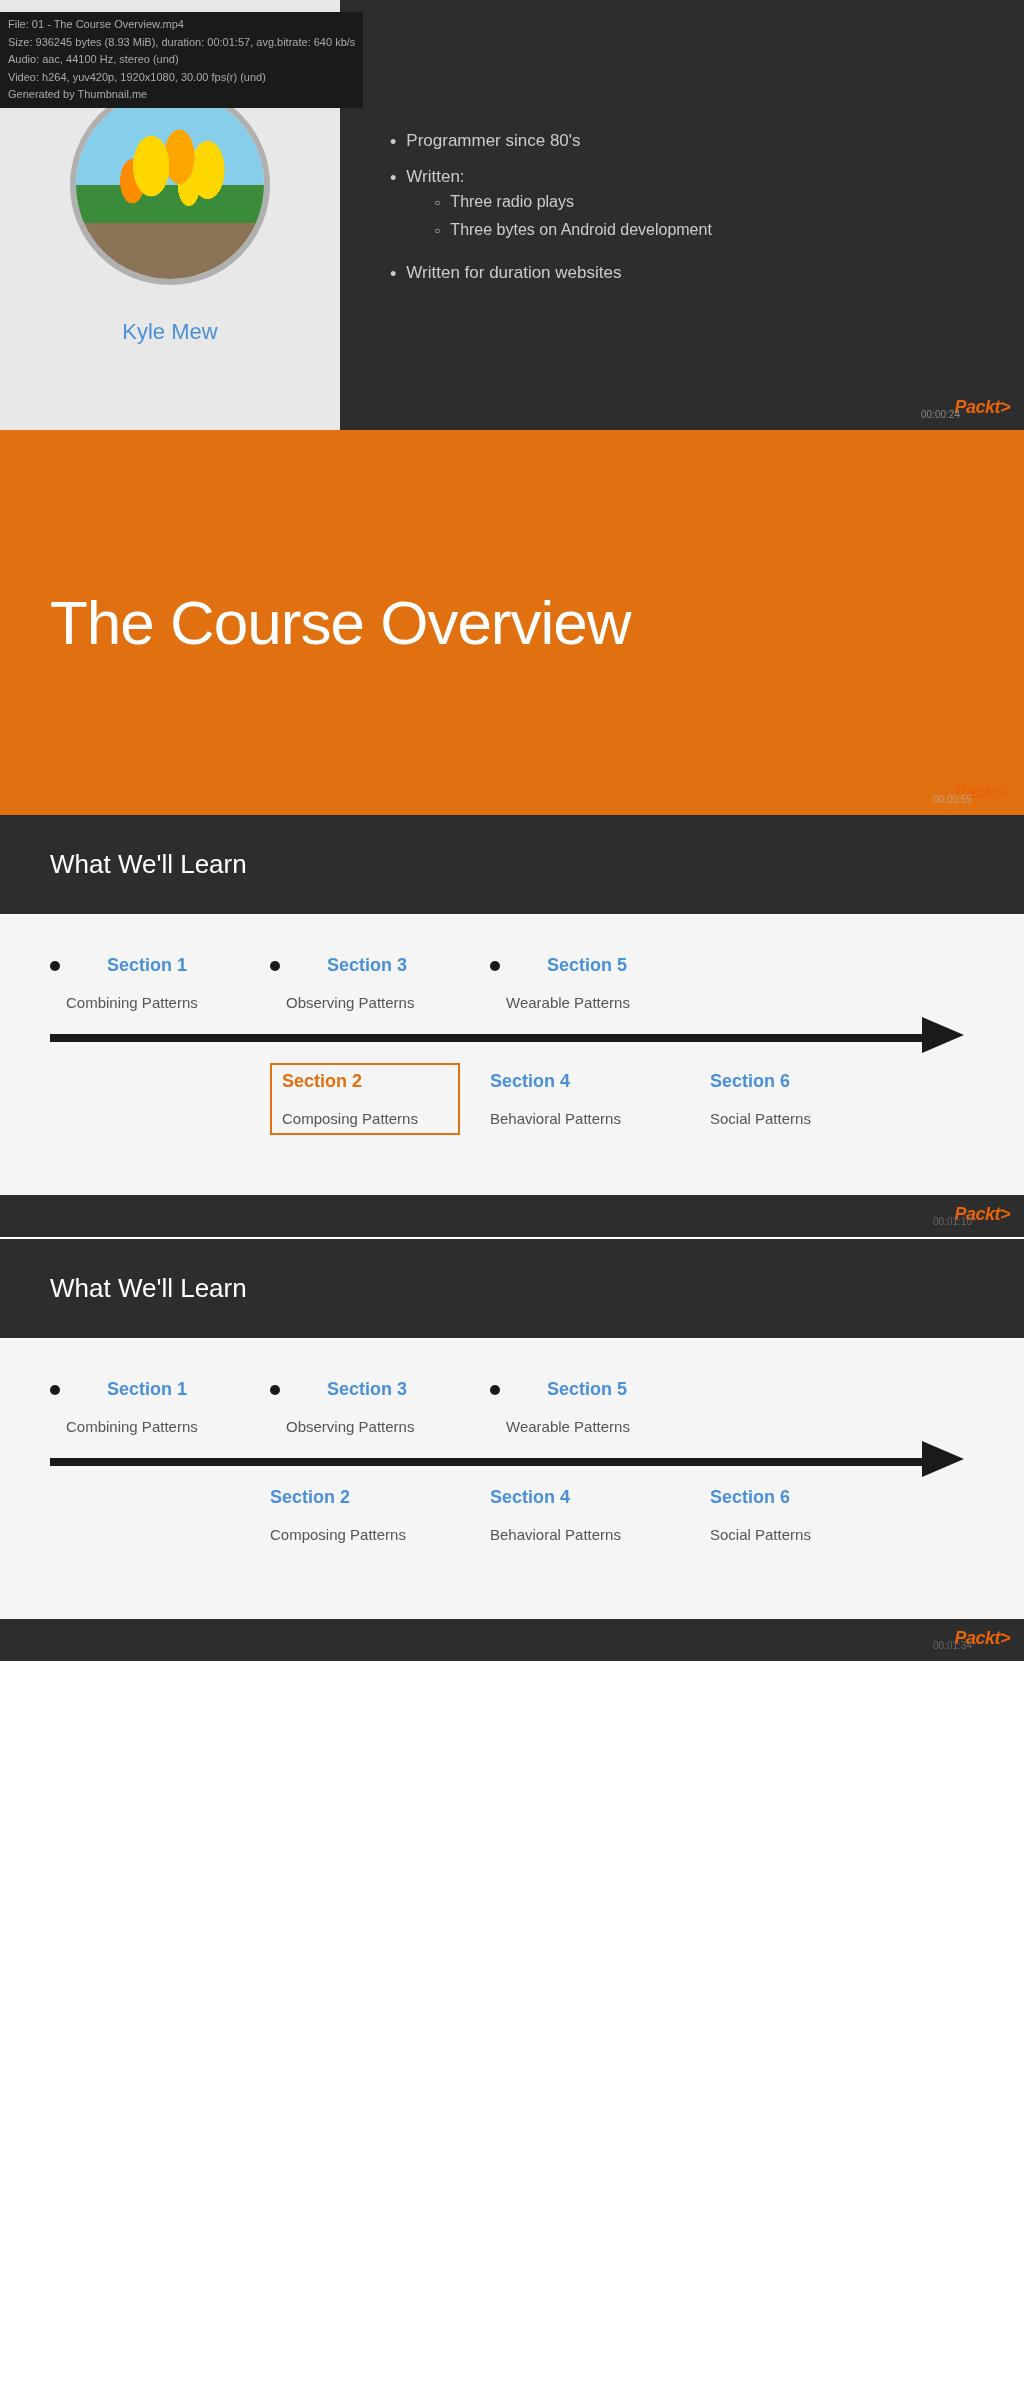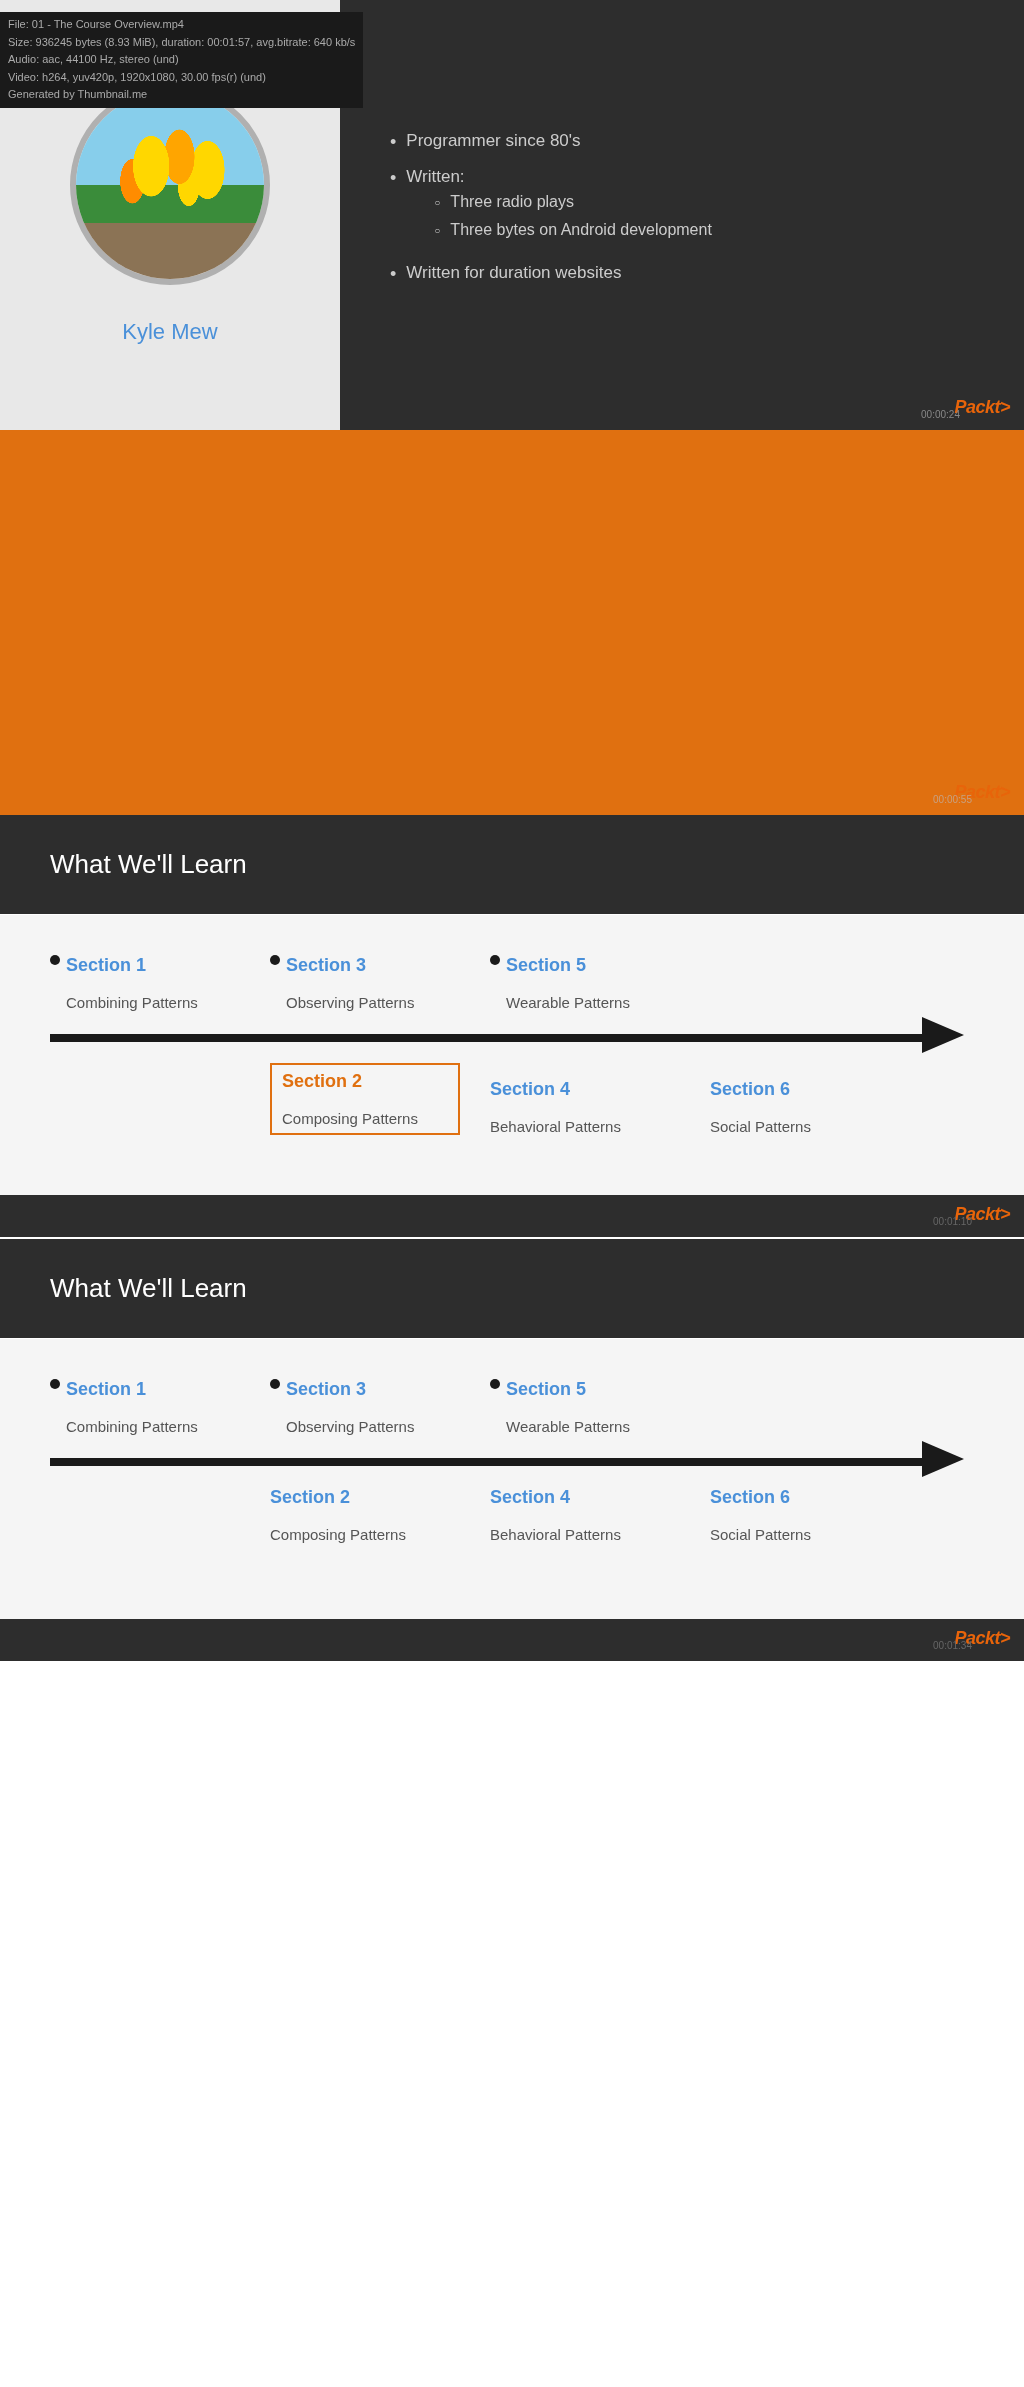--- a/index.html
+++ b/index.html
@@ -153,38 +153,40 @@
       display: flex;
       align-items: flex-start;
       gap: 0;
       margin-bottom: 20px;
       padding-bottom: 0;
       position: relative;
       z-index: 2;
     }
     .timeline-bottom-row {
       display: flex;
-      align-items: flex-end;
+      align-items: center;
       margin-top: 18px;
       position: relative;
       z-index: 2;
     }
     .section-item {
       width: 190px;
       margin-right: 30px;
       position: relative;
     }
     .section-item-bottom {
       width: 190px;
       margin-right: 30px;
       position: relative;
     }
     .section-dot {
       display: flex;
+      align-items: center;
       margin-bottom: 4px;
+      gap: 41px;
     }
     .dot-bullet {
       width: 10px;
       height: 10px;
       background: #1a1a1a;
       border-radius: 50%;
       margin-right: 6px;
       flex-shrink: 0;
     }
     .section-num {
@@ -280,20 +282,21 @@
     <div class="bio-bullet">
       <span class="dot">•</span>
       <span>Written for duration websites</span>
     </div>
     <div class="packt-logo">Packt&gt;</div>
     <div class="timestamp">00:00:24</div>
   </div>
 </div>
 
 <div class="slide-title">
+  <h1>The Course Overview</h1>
   <div class="packt-logo-dark" style="color:#e8640a;">Packt&gt;</div>
   <div class="timestamp-dark" style="color:#c8a080;">00:00:55</div>
 </div>
 
 <div class="slide-learn">
   <div class="slide-learn-header">
     <h2>What We'll Learn</h2>
   </div>
   <div class="timeline-container" style="min-height:280px; position:relative;">
 

